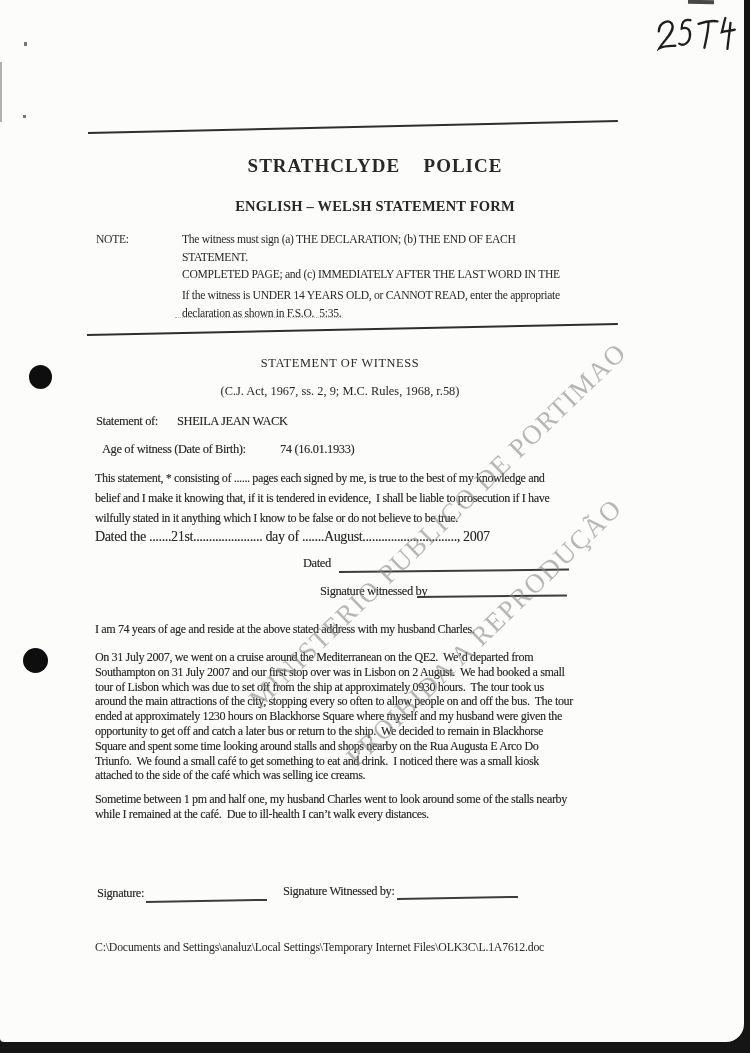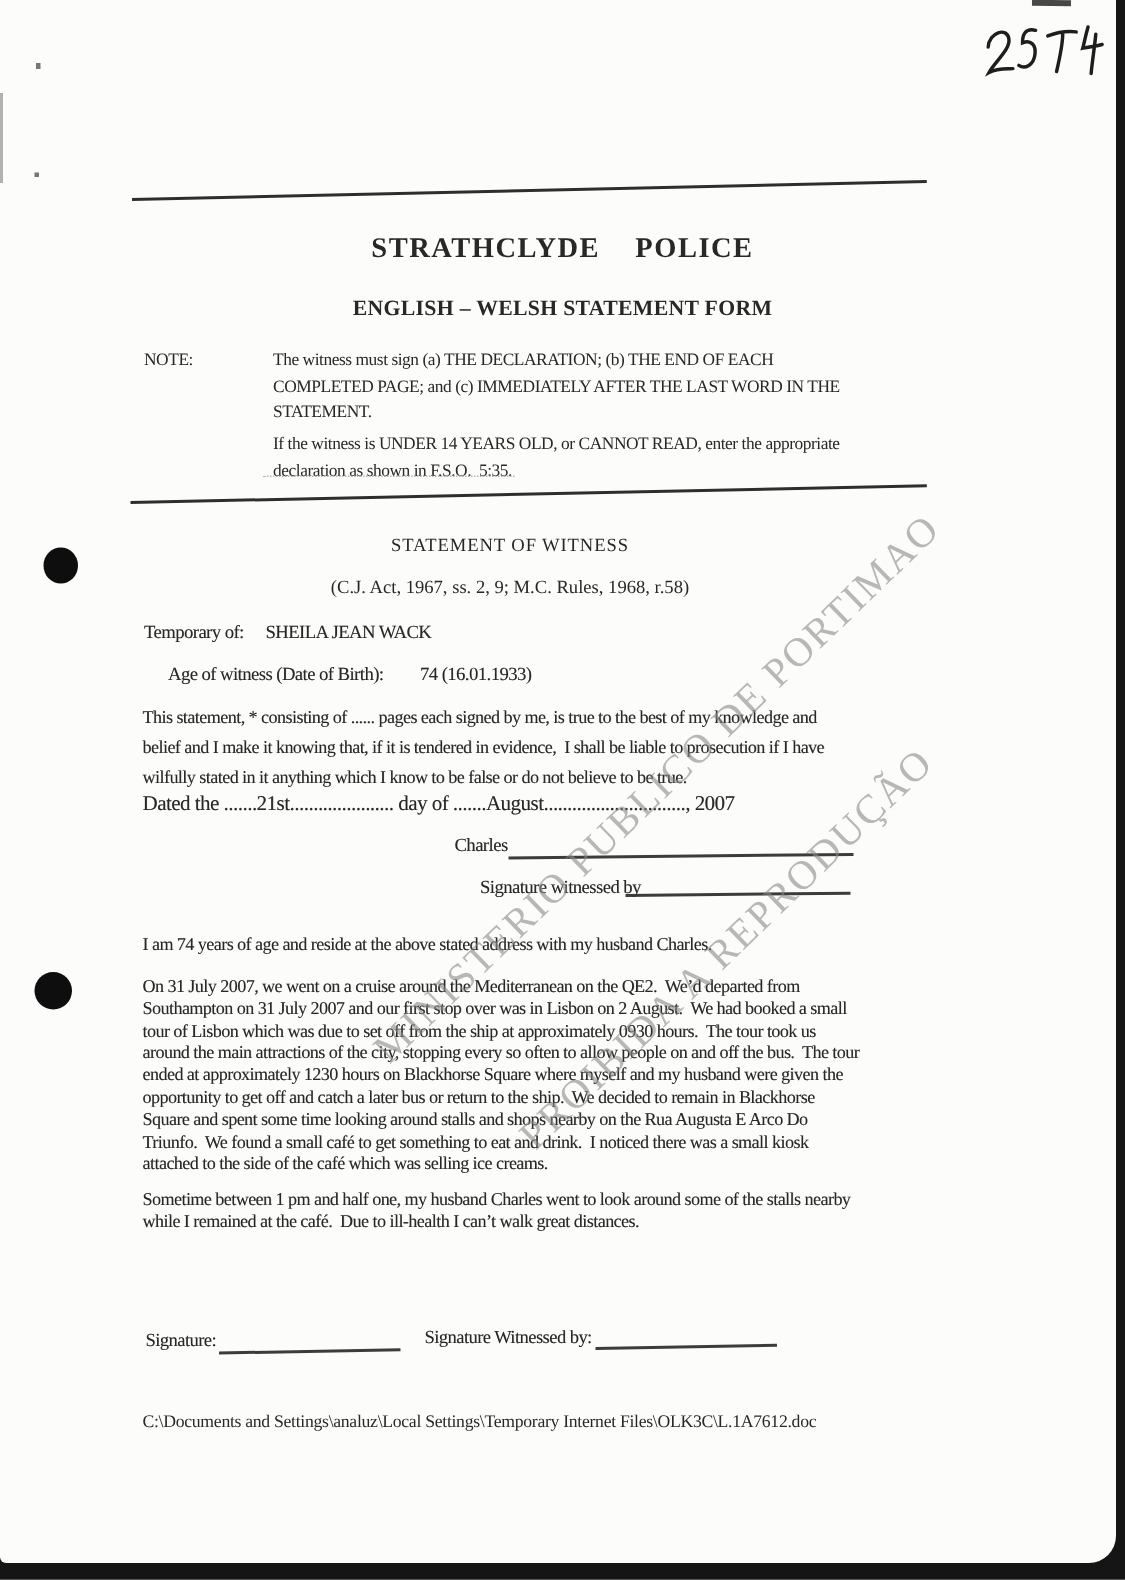--- a/index.html
+++ b/index.html
@@ -58,46 +58,46 @@
     </g>
   </svg>
   <span class="abs" style="left:660px; top:20px; font-size:1px; color:transparent;">2574</span>
 
   <div class="rule" style="left:88px; top:132px; width:530px; transform:rotate(-1.3deg);"></div>
 
   <div class="abs center title" style="left:100px; top:155px; width:550px;">STRATHCLYDE  POLICE</div>
   <div class="abs center subtitle" style="left:100px; top:198px; width:550px;">ENGLISH – WELSH STATEMENT FORM</div>
 
   <div class="abs notetext" style="left:96px; top:231px;">NOTE:</div>
-  <div class="abs notetext" style="left:182px; top:231px;"><div style="white-space: pre;">The witness must sign (a) THE DECLARATION; (b) THE END OF EACH</div><div style="white-space: pre;">COMPLETED PAGE; and (c) IMMEDIATELY AFTER THE LAST WORD IN THE</div><div style="white-space: pre;">STATEMENT.</div></div>
+  <div class="abs notetext" style="left:182px; top:231px;"><div style="white-space: pre;">The witness must sign (a) THE DECLARATION; (b) THE END OF EACH</div><div style="white-space: pre;">STATEMENT.</div><div style="white-space: pre;">COMPLETED PAGE; and (c) IMMEDIATELY AFTER THE LAST WORD IN THE</div></div>
   <div class="abs notetext" style="left:182px; top:287px; line-height:18px;"><div style="white-space: pre; text-align: center;">If the witness is UNDER 14 YEARS OLD, or CANNOT READ, enter the appropriate</div><div style="white-space: pre;">declaration as shown in F.S.O.  5:35.</div></div>
 
   <div class="artifact-dotted" style="left:175px; top:317px; width:168px;"></div>
   <div class="rule" style="left:87px; top:334px; width:531px; transform:rotate(-1.2deg);"></div>
 
   <div class="abs center" style="left:70px; top:356px; width:540px; font-size:12.4px; letter-spacing:0.6px;">STATEMENT OF WITNESS</div>
   <div class="abs center" style="left:70px; top:384px; width:540px; font-size:12.4px;">(C.J. Act, 1967, ss. 2, 9; M.C. Rules, 1968, r.58)</div>
 
-  <div class="abs doc-text" style="left:96px; top:414px; font-size:12.4px;">Temporary of:</div>
+  <div class="abs doc-text" style="left:96px; top:414px; font-size:12.4px;">Statement of:</div>
   <div class="abs doc-text" style="left:177px; top:414px; font-size:12.4px;">SHEILA JEAN WACK</div>
-  <div class="abs doc-text" style="left:112px; top:442px; font-size:12.4px;text-align:center;">Age of witness (Date of Birth):</div>
+  <div class="abs doc-text" style="left:102px; top:442px; font-size:12.4px;text-align:center;">Age of witness (Date of Birth):</div>
   <div class="abs doc-text" style="left:280px; top:442px; font-size:12.4px;">74 (16.01.1933)</div>
 
   <div class="abs doc-text" style="left:95px; top:469px; line-height:19.8px;"><div style="white-space: pre;">This statement, * consisting of ...... pages each signed by me, is true to the best of my knowledge and</div><div style="white-space: pre;">belief and I make it knowing that, if it is tendered in evidence,  I shall be liable to prosecution if I have</div><div style="white-space: pre;">wilfully stated in it anything which I know to be false or do not believe to be true.</div></div>
 
   <div class="abs doc-text" style="left:95px; top:529px; font-size:14px;text-align:center;">Dated the .......21st...................... day of .......August.............................., 2007</div>
 
-  <div class="abs doc-text" style="left:303px; top:556px; font-size:12.4px;">Charles</div>
+  <div class="abs doc-text" style="left:303px; top:556px; font-size:12.4px;">Dated</div>
   <div class="uline" style="left:339px; top:571px; width:230px; transform:rotate(-0.6deg);"></div>
   <div class="abs doc-text" style="left:320px; top:584px; font-size:12.4px;">Signature witnessed by</div>
   <div class="uline" style="left:417px; top:596px; width:150px; transform:rotate(-0.6deg);"></div>
 
   <div class="abs doc-text body-par" style="left:95px; top:622px;"><div style="white-space: pre;">I am 74 years of age and reside at the above stated address with my husband Charles.</div></div>
   <div class="abs doc-text body-par" style="left:95px; top:650px;"><div style="white-space: pre;">On 31 July 2007, we went on a cruise around the Mediterranean on the QE2.  We’d departed from</div><div style="white-space: pre;">Southampton on 31 July 2007 and our first stop over was in Lisbon on 2 August.  We had booked a small</div><div style="white-space: pre;">tour of Lisbon which was due to set off from the ship at approximately 0930 hours.  The tour took us</div><div style="white-space: pre;">around the main attractions of the city, stopping every so often to allow people on and off the bus.  The tour</div><div style="white-space: pre;">ended at approximately 1230 hours on Blackhorse Square where myself and my husband were given the</div><div style="white-space: pre;">opportunity to get off and catch a later bus or return to the ship.  We decided to remain in Blackhorse</div><div style="white-space: pre;">Square and spent some time looking around stalls and shops nearby on the Rua Augusta E Arco Do</div><div style="white-space: pre;">Triunfo.  We found a small café to get something to eat and drink.  I noticed there was a small kiosk</div><div style="white-space: pre;">attached to the side of the café which was selling ice creams.</div></div>
-  <div class="abs doc-text body-par" style="left:95px; top:792px;"><div style="white-space: pre;">Sometime between 1 pm and half one, my husband Charles went to look around some of the stalls nearby</div><div style="white-space: pre;">while I remained at the café.  Due to ill-health I can’t walk great distances.</div></div>
+  <div class="abs doc-text body-par" style="left:95px; top:792px;"><div style="white-space: pre;">Sometime between 1 pm and half one, my husband Charles went to look around some of the stalls nearby</div><div style="white-space: pre;">while I remained at the café.  Due to ill-health I can’t walk every distances.</div></div>
 
   <div class="abs doc-text" style="left:97px; top:886px; font-size:12.3px;">Signature:</div>
   <div class="uline" style="left:146px; top:901px; width:121px; transform:rotate(-1deg);"></div>
   <div class="abs doc-text" style="left:283px; top:884px; font-size:12.3px;">Signature Witnessed by:</div>
   <div class="uline" style="left:397px; top:898px; width:121px; transform:rotate(-1deg);"></div>
 
   <div class="abs" style="left:95px; top:940px; font-size:11.8px; letter-spacing:-0.2px;">C:\Documents and Settings\analuz\Local Settings\Temporary Internet Files\OLK3C\L.1A7612.doc</div>
 
   <div class="watermark">
     <div class="wm1">MINISTERIO PUBLICO DE PORTIMAO</div>

